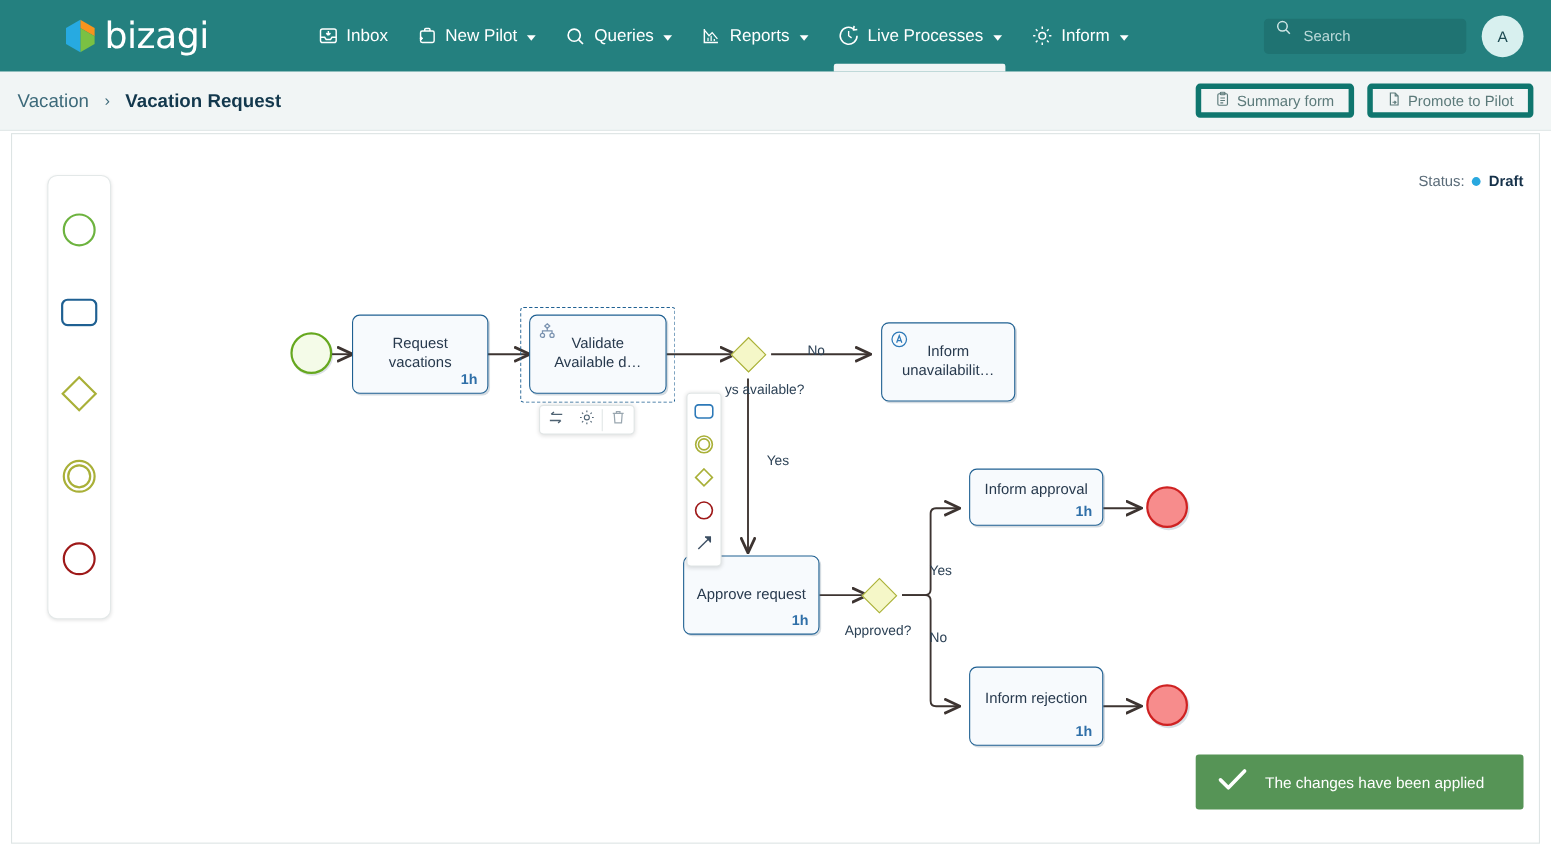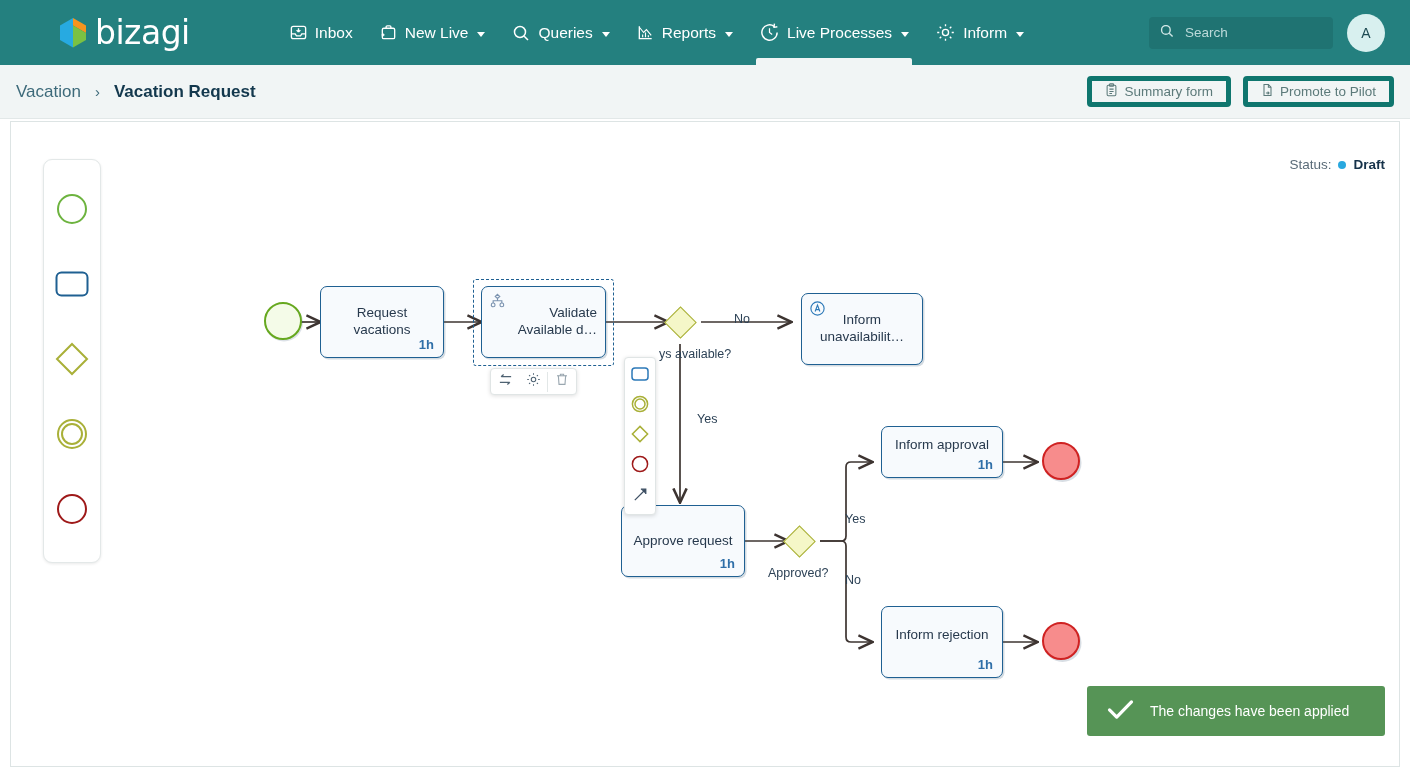--- a/index.html
+++ b/index.html
@@ -35,21 +35,21 @@
     width:0;height:0;border-left:4.5px solid transparent;border-right:4.5px solid transparent;
     border-top:5.5px solid #ffffff; margin-left:2px; margin-top:3px;
   }
   .navitem.active::after {
     content:""; position:absolute; left:10px; right:10px; bottom:0;
     height:7px; background:#f1f5f5; border-radius:2px 2px 0 0;
   }
   #searchbox {
     margin-left:auto; margin-right:14px;
     width:184px; height:32px; background:#1f7372; border-radius:4px;
-    display:flex; align-items:center; padding:0 10px; gap:8px;
+    display:flex; padding:0 10px; gap:8px;
   }
   #searchbox input {
     background:transparent; border:none; outline:none;
     color:#e6f2f2; font-size:13.5px; width:100%;
     font-family:"Liberation Sans", sans-serif;
   }
   #searchbox input::placeholder { color:#bcdada; }
   #avatar {
     width:38px; height:38px; border-radius:50%;
     background:#d8f0ef; color:#1d4a52; font-size:14px;
@@ -198,21 +198,21 @@
     </div>
 
     <div class="navitem">
       <span class="ico">
         <svg width="19" height="19" viewBox="0 0 20 20" fill="none" stroke="#fff" stroke-width="1.4">
           <rect x="3.5" y="5.5" width="13" height="11" rx="1.6"></rect>
           <path d="M7.5 5.5V4a1 1 0 011-1h3a1 1 0 011 1v1.5"></path>
           <path d="M2.8 12.5h3M4.3 11v3"></path>
         </svg>
       </span>
-      <span>New Live</span>
+      <span>New Pilot</span>
       <span class="caret"></span>
     </div>
 
     <div class="navitem">
       <span class="ico">
         <svg width="20" height="20" viewBox="0 0 20 20" fill="none" stroke="#fff" stroke-width="1.5">
           <circle cx="9" cy="9" r="5.5"></circle>
             <path d="M13.2 13.2L17 17"></path>
         </svg>
       </span>
@@ -388,21 +388,21 @@
   <div class="selected-wrap" style="left:462px;top:157px;width:141px;height:87px;"></div>
   <div class="node task" style="left:470px;top:164px;width:125px;height:72px;">
     <span class="tico">
       <svg width="17" height="17" viewBox="0 0 18 18" fill="none" stroke="#7b93b0" stroke-width="1.2">
         <polygon points="9,1.4 11.4,3.6 9,5.8 6.6,3.6"></polygon>
         <path d="M9 5.8v2.4M4.4 10.6V8.2h9.2v2.4"></path>
         <circle cx="4.4" cy="12.6" r="2"></circle>
         <circle cx="13.6" cy="12.6" r="2"></circle>
       </svg>
     </span>
-    <div class="title" style="white-space:pre-line;text-align:right;">Validate
+    <div class="title" style="white-space:pre-line;">Validate
 Available d…</div>
     <div class="dur"></div>
   </div>
 
   <div id="ctxbar">
     <div class="ctx-item">
       <span>
         <svg width="15" height="15" viewBox="0 0 16 16" fill="none" stroke="#4e6272" stroke-width="1.3">
           <path d="M14 5H3.5M6 2.6L3.3 5"></path>
           <path d="M2 11h10.5M10 13.4L12.7 11"></path>

